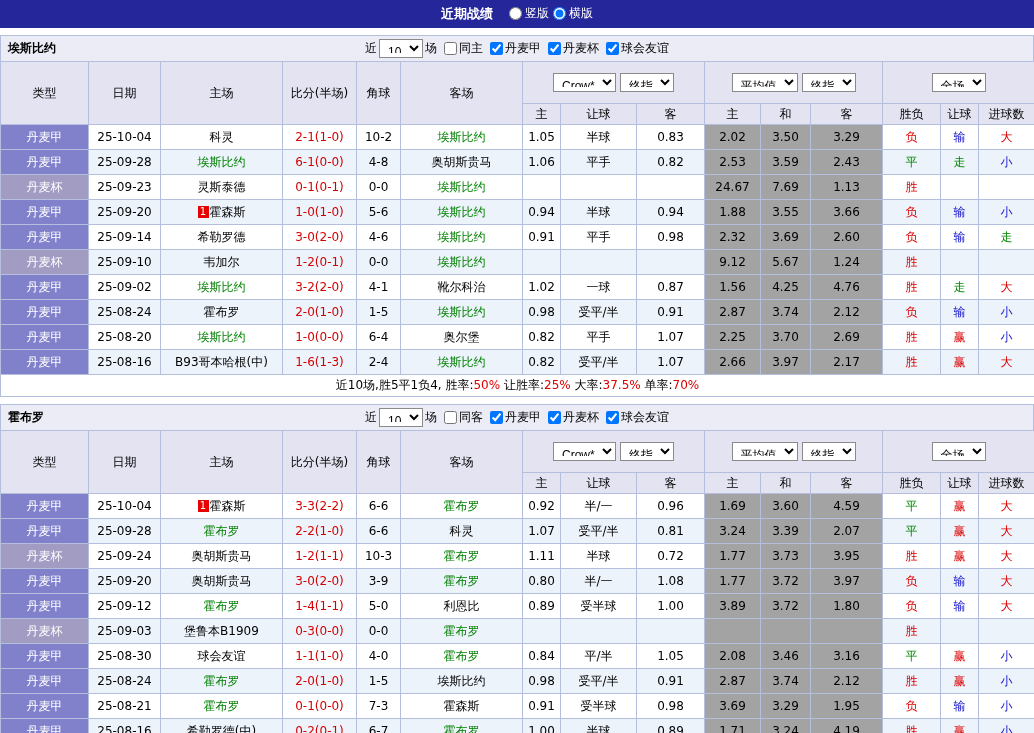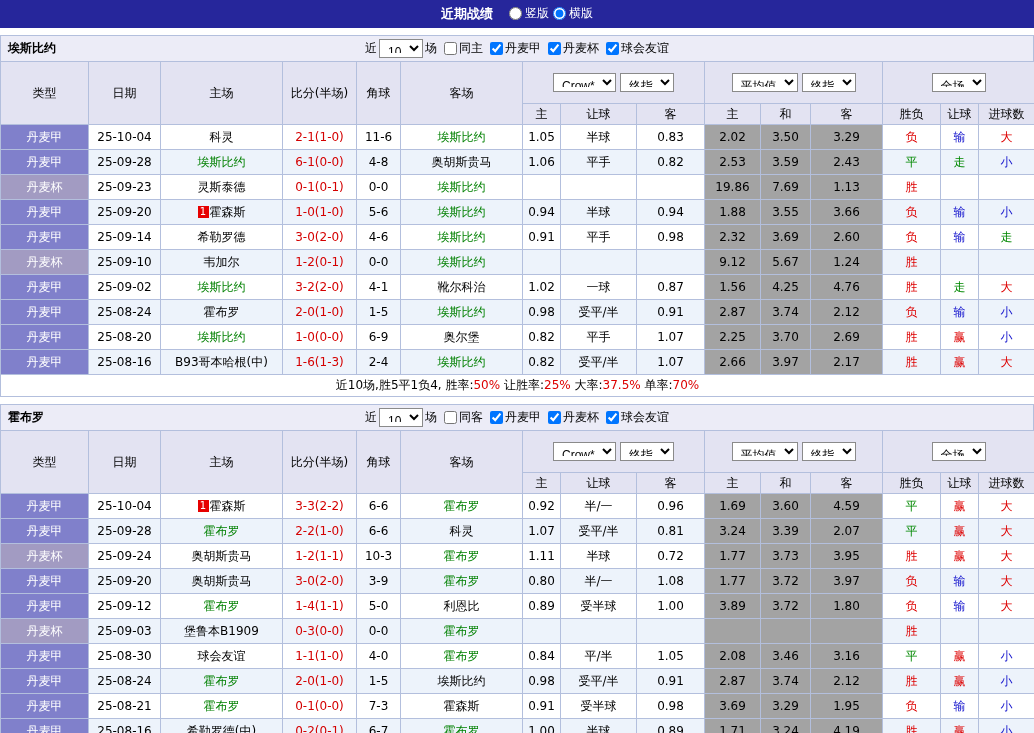--- a/index.html
+++ b/index.html
@@ -106,21 +106,21 @@
             <th>让球</th>
             <th>进球数</th>
       </tr>
     </thead>
     <tbody>
           <tr class="">
   <td class="lg">丹麦甲</td>
   <td>25-10-04</td>
   <td><span class="tname">科灵</span></td>
   <td class="score">2-1(1-0)</td>
-  <td>11-6</td>
+  <td>10-2</td>
   <td><span class="tname green">埃斯比约</span></td>
   <td>1.05</td>
             <td>半球</td>
             <td>0.83</td>
   <td class="avg">2.02</td>
             <td class="avg">3.50</td>
             <td class="avg">3.29</td>
   <td style="color:#dd0000">负</td>
             <td style="color:#1111cc">输</td>
             <td style="color:#dd0000">大</td>
@@ -145,21 +145,21 @@
           <tr class="">
   <td class="cp">丹麦杯</td>
   <td>25-09-23</td>
   <td><span class="tname">灵斯泰德</span></td>
   <td class="score">0-1(0-1)</td>
   <td>0-0</td>
   <td><span class="tname green">埃斯比约</span></td>
   <td></td>
             <td></td>
             <td></td>
-  <td class="avg">19.86</td>
+  <td class="avg">24.67</td>
             <td class="avg">7.69</td>
             <td class="avg">1.13</td>
   <td style="color:#dd0000">胜</td>
             <td style="color:#000"></td>
             <td style="color:#000"></td>
 </tr>
           <tr class="even">
   <td class="lg">丹麦甲</td>
   <td>25-09-20</td>
   <td><span class="badge">1</span><span class="tname">霍森斯</span></td>
@@ -242,21 +242,21 @@
             <td class="avg">2.12</td>
   <td style="color:#dd0000">负</td>
             <td style="color:#1111cc">输</td>
             <td style="color:#1111cc">小</td>
 </tr>
           <tr class="">
   <td class="lg">丹麦甲</td>
   <td>25-08-20</td>
   <td><span class="tname green">埃斯比约</span></td>
   <td class="score">1-0(0-0)</td>
-  <td>6-9</td>
+  <td>6-4</td>
   <td><span class="tname">奥尔堡</span></td>
   <td>0.82</td>
             <td>平手</td>
             <td>1.07</td>
   <td class="avg">2.25</td>
             <td class="avg">3.70</td>
             <td class="avg">2.69</td>
   <td style="color:#dd0000">胜</td>
             <td style="color:#dd0000">赢</td>
             <td style="color:#1111cc">小</td>

